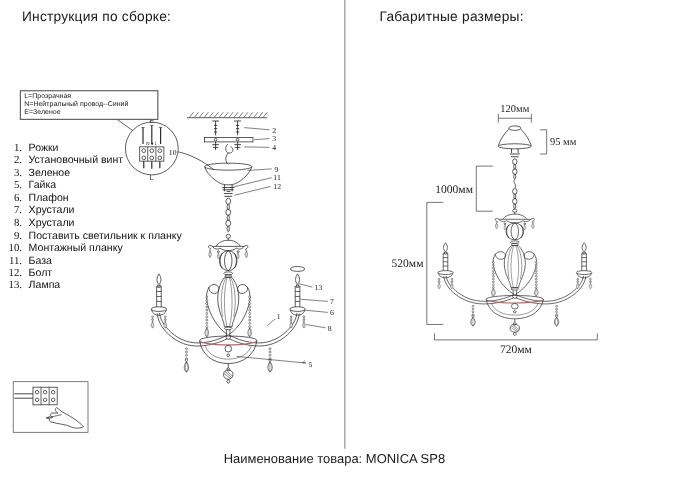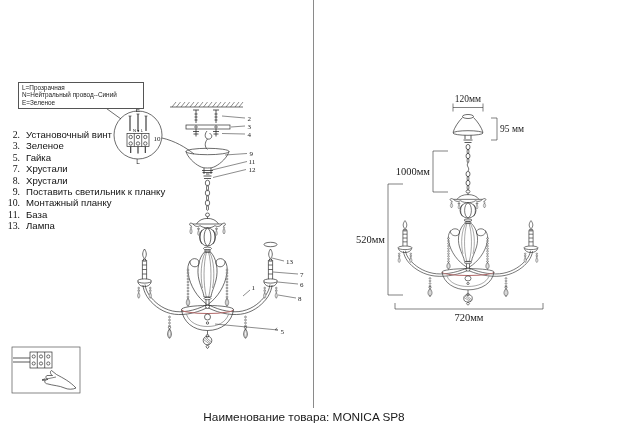--- a/index.html
+++ b/index.html
@@ -112,36 +112,40 @@
           <circle cx="0" cy="122.8" r="1.3" fill="#fff"></circle>
         <circle cx="0" cy="127.5" r="4.3"></circle>
         <path d="M-3,124.8 L3,130.2 M-4,126.5 L2.5,131.3 M-1.5,124.3 L4,129" stroke-width="0.45"></path>
         <path d="M0,131.8 L1.5,133.8 L0,135.6 L-1.5,133.8 Z"></path>
       </g>
     </defs>
   </svg>
 
   <div class="divider"></div>
 
+  <div class="panel-title" id="t-left">Инструкция по сборке:</div>
 
   <div class="callout">
     <div>L=Прозрачная</div>
     <div>N=Нейтральный провод--Синий</div>
     <div>E=Зеленое</div>
   </div>
 
   <ol class="parts">
+    <li><span class="pn">1.</span><span class="pl">Рожки</span></li>
     <li><span class="pn">2.</span><span class="pl">Установочный винт</span></li>
     <li><span class="pn">3.</span><span class="pl">Зеленое</span></li>
     <li><span class="pn">5.</span><span class="pl">Гайка</span></li>
+    <li><span class="pn">6.</span><span class="pl">Плафон</span></li>
     <li><span class="pn">7.</span><span class="pl">Хрустали</span></li>
     <li><span class="pn">8.</span><span class="pl">Хрустали</span></li>
     <li><span class="pn">9.</span><span class="pl">Поставить светильник к планку</span></li>
     <li><span class="pn">10.</span><span class="pl">Монтажный планку</span></li>
     <li><span class="pn">11.</span><span class="pl">База</span></li>
+    <li><span class="pn">12.</span><span class="pl">Болт</span></li>
     <li><span class="pn">13.</span><span class="pl">Лампа</span></li>
   </ol>
 
   <svg id="svgL" width="315" height="410" viewBox="0 0 315 410">
     <g stroke="#2e2e2e" stroke-width="0.7" fill="none">
 
       <path d="M103,106 L121,119"></path>
 
       <g>
         <circle cx="138" cy="135" r="24"></circle>
@@ -250,20 +254,21 @@
       <text x="248.5" y="172">12</text>
       <text x="286" y="263.5">13</text>
       <text x="300" y="276.5">7</text>
       <text x="300" y="286.5">6</text>
       <text x="298" y="300.5">8</text>
       <text x="251.5" y="290">1</text>
       <text x="280.5" y="333.5">5</text>
     </g>
   </svg>
 
+  <div class="panel-title" id="t-right">Габаритные размеры:</div>
 
   <svg id="svgR" width="315" height="410" viewBox="0 0 315 410">
     <g stroke="#2e2e2e" stroke-width="0.7" fill="none">
 
       <g>
         <ellipse cx="153" cy="116.5" rx="5.5" ry="2"></ellipse>
         <path d="M147.5,117.5 C143,122 139.5,127.5 138,132.5 M158.5,117.5 C163,122 166.5,127.5 168,132.5"></path>
         <ellipse cx="153" cy="133" rx="15" ry="2.3"></ellipse>
         <path d="M150,135.3 V139 M156,135.3 V139 M148.5,140 h9 M149.5,142.5 h7" stroke-width="0.8"></path>
       </g>

